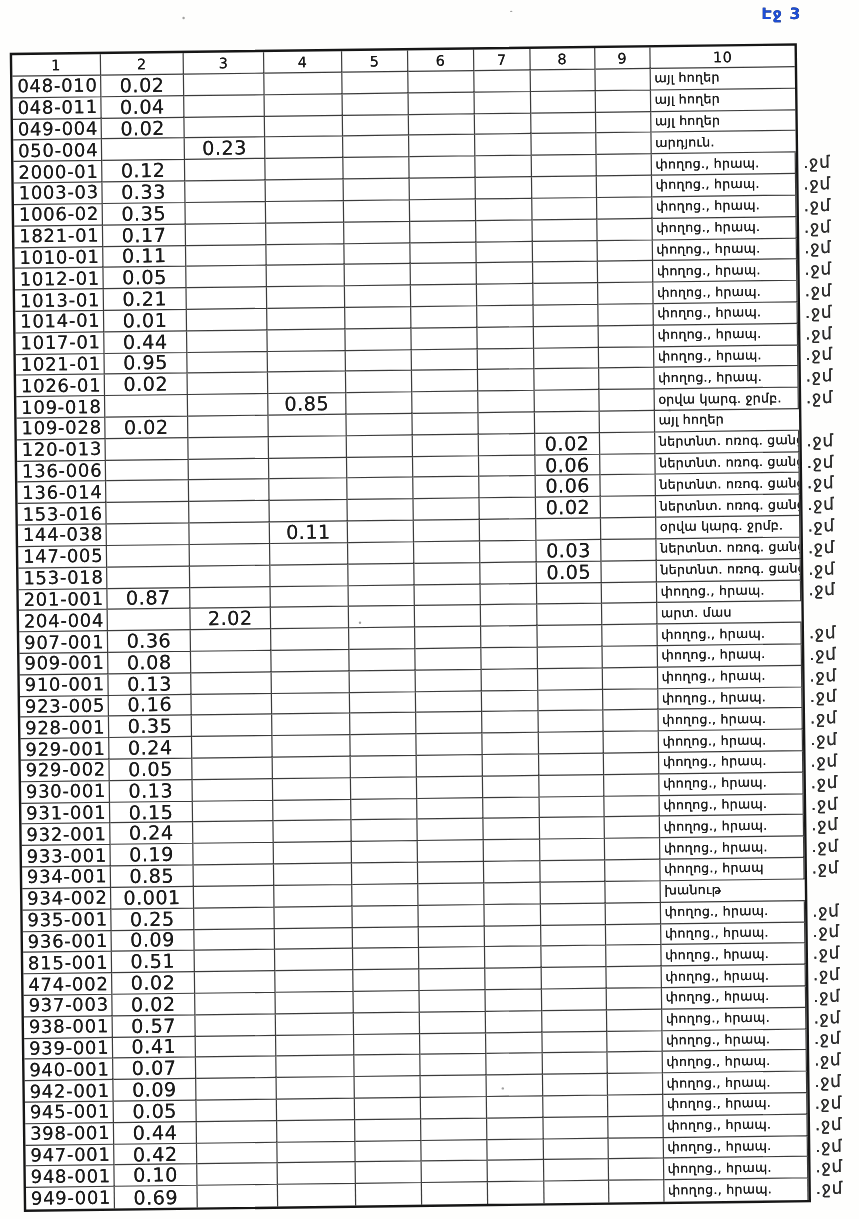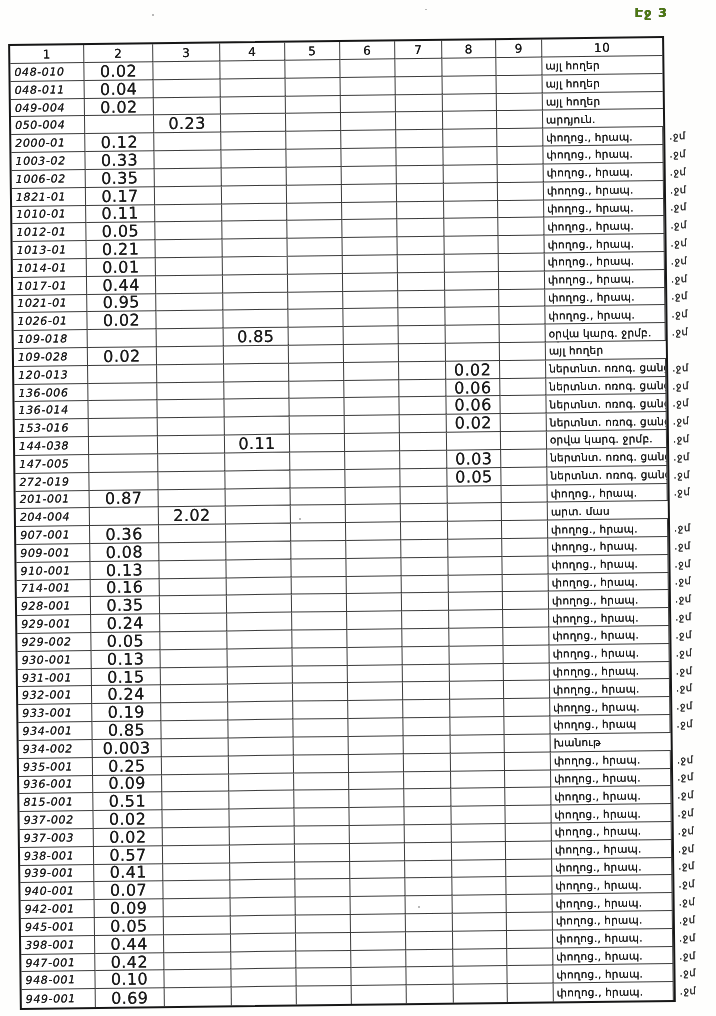--- a/index.html
+++ b/index.html
@@ -5,21 +5,21 @@
   html,body{margin:0;padding:0;}
   body{
     width:716px;height:1016px;position:relative;overflow:hidden;
     background:#fefefd;
     font-family:"DejaVu Sans","Liberation Sans",sans-serif;
     color:#1a1a1a;
   }
   .page-num{
     position:absolute;top:5px;right:48px;
     font-size:13px;font-weight:700;letter-spacing:1px;
-    color:#4d7c0f;text-shadow:0 0 .4px #141414;
+    color:#1d4ed8;text-shadow:0 0 .4px #141414;
   }
   .scan-table{
     position:absolute;left:14px;top:44px;width:656px;height:966px;
     border:2px solid #161616;
     transform:rotate(-0.7deg);transform-origin:0 50%;
     display:flex;flex-direction:column;
     background:#fff;
     box-sizing:border-box;
   }
   .row{
@@ -33,26 +33,26 @@
   .cell{
     border-right:1px solid rgba(25,25,25,.85);
     border-bottom:1px solid rgba(25,25,25,.85);
     display:flex;align-items:center;
     overflow:hidden;white-space:nowrap;
     box-sizing:border-box;
   }
   .cell:last-child{border-right:none;}
   .row:last-child .cell{border-bottom:none;}
   .head .cell{justify-content:center;font-size:12px;letter-spacing:.5px;color:#171717;text-shadow:0 0 .4px #171717;}
-  .code{padding-left:4px;font-size:11px;letter-spacing:.6px;text-shadow:0 0 .45px #1a1a1a;font-style:italic;}
+  .code{padding-left:4px;font-size:15px;letter-spacing:.6px;text-shadow:0 0 .45px #1a1a1a;}
   .val{justify-content:center;font-size:16px;letter-spacing:.4px;text-shadow:0 0 .45px #1a1a1a;}
   .lbl{padding-left:3px;font-size:10.5px;letter-spacing:.2px;text-shadow:0 0 .5px #1a1a1a;}
   .note{
     position:absolute;left:100%;margin-left:6px;top:50%;transform:translateY(-50%);
-    font-size:10px;color:#2c2c2c;letter-spacing:.5px;white-space:nowrap;
+    font-size:14px;color:#2c2c2c;letter-spacing:.5px;white-space:nowrap;
     text-shadow:0 0 .4px #2c2c2c;
   }
   .speck{position:absolute;background:#555;border-radius:50%;opacity:.55;}
 </style>
 </head>
 <body>
 
 <div class="page-num">Էջ 3</div>
 
 <div class="scan-table" id="scan-table">
@@ -124,21 +124,21 @@
       <div class="cell"></div>
       <div class="cell"></div>
       <div class="cell"></div>
       <div class="cell"></div>
       <div class="cell"></div>
       <div class="cell"></div>
       <div class="cell lbl">փողոց., հրապ.</div>
       <span class="note">.ջմ</span>
     </div>
     <div class="row">
-      <div class="cell code">1003-02</div>
+      <div class="cell code">1003-03</div>
       <div class="cell val">0.33</div>
       <div class="cell"></div>
       <div class="cell"></div>
       <div class="cell"></div>
       <div class="cell"></div>
       <div class="cell"></div>
       <div class="cell"></div>
       <div class="cell"></div>
       <div class="cell lbl">փողոց., հրապ.</div>
       <span class="note">.ջմ</span>
@@ -357,21 +357,21 @@
       <div class="cell"></div>
       <div class="cell"></div>
       <div class="cell"></div>
       <div class="cell"></div>
       <div class="cell val">0.03</div>
       <div class="cell"></div>
       <div class="cell lbl">ներտնտ. ոռոգ. ցանց</div>
       <span class="note">.ջմ</span>
     </div>
     <div class="row">
-      <div class="cell code">272-019</div>
+      <div class="cell code">153-018</div>
       <div class="cell"></div>
       <div class="cell"></div>
       <div class="cell"></div>
       <div class="cell"></div>
       <div class="cell"></div>
       <div class="cell"></div>
       <div class="cell val">0.05</div>
       <div class="cell"></div>
       <div class="cell lbl">ներտնտ. ոռոգ. ցանց</div>
       <span class="note">.ջմ</span>
@@ -434,21 +434,21 @@
       <div class="cell"></div>
       <div class="cell"></div>
       <div class="cell"></div>
       <div class="cell"></div>
       <div class="cell"></div>
       <div class="cell"></div>
       <div class="cell lbl">փողոց., հրապ.</div>
       <span class="note">.ջմ</span>
     </div>
     <div class="row">
-      <div class="cell code">714-001</div>
+      <div class="cell code">923-005</div>
       <div class="cell val">0.16</div>
       <div class="cell"></div>
       <div class="cell"></div>
       <div class="cell"></div>
       <div class="cell"></div>
       <div class="cell"></div>
       <div class="cell"></div>
       <div class="cell"></div>
       <div class="cell lbl">փողոց., հրապ.</div>
       <span class="note">.ջմ</span>
@@ -552,21 +552,21 @@
       <div class="cell"></div>
       <div class="cell"></div>
       <div class="cell"></div>
       <div class="cell"></div>
       <div class="cell"></div>
       <div class="cell lbl">փողոց., հրապ</div>
       <span class="note">.ջմ</span>
     </div>
     <div class="row">
       <div class="cell code">934-002</div>
-      <div class="cell val">0.003</div>
+      <div class="cell val">0.001</div>
       <div class="cell"></div>
       <div class="cell"></div>
       <div class="cell"></div>
       <div class="cell"></div>
       <div class="cell"></div>
       <div class="cell"></div>
       <div class="cell"></div>
       <div class="cell lbl">խանութ</div>
     </div>
     <div class="row">
@@ -602,21 +602,21 @@
       <div class="cell"></div>
       <div class="cell"></div>
       <div class="cell"></div>
       <div class="cell"></div>
       <div class="cell"></div>
       <div class="cell"></div>
       <div class="cell lbl">փողոց., հրապ.</div>
       <span class="note">.ջմ</span>
     </div>
     <div class="row">
-      <div class="cell code">937-002</div>
+      <div class="cell code">474-002</div>
       <div class="cell val">0.02</div>
       <div class="cell"></div>
       <div class="cell"></div>
       <div class="cell"></div>
       <div class="cell"></div>
       <div class="cell"></div>
       <div class="cell"></div>
       <div class="cell"></div>
       <div class="cell lbl">փողոց., հրապ.</div>
       <span class="note">.ջմ</span>

